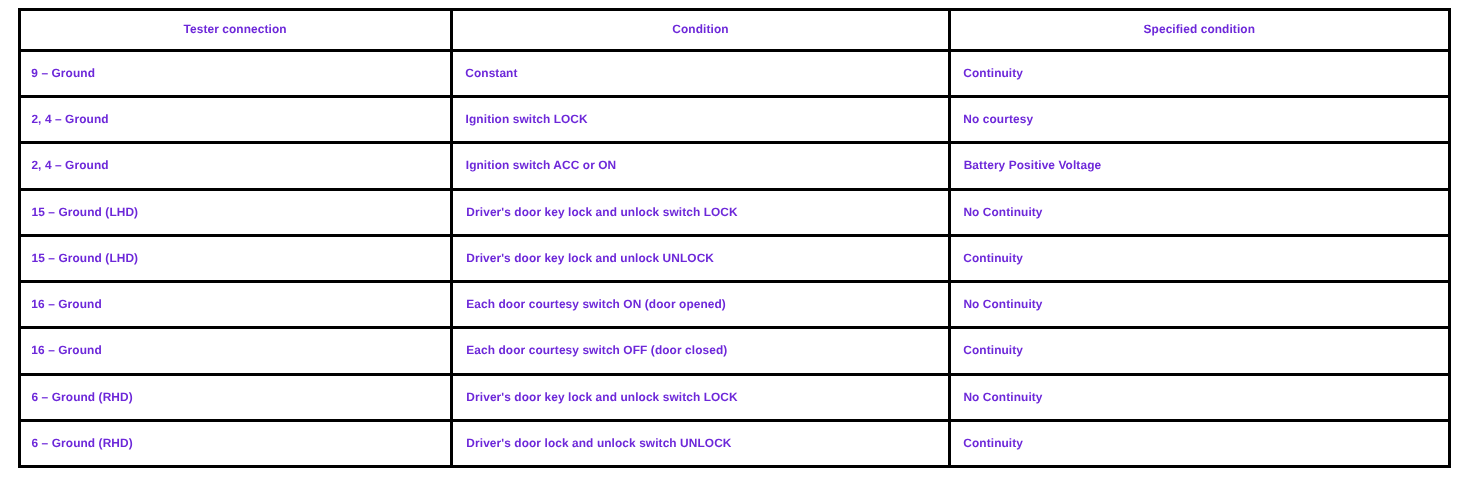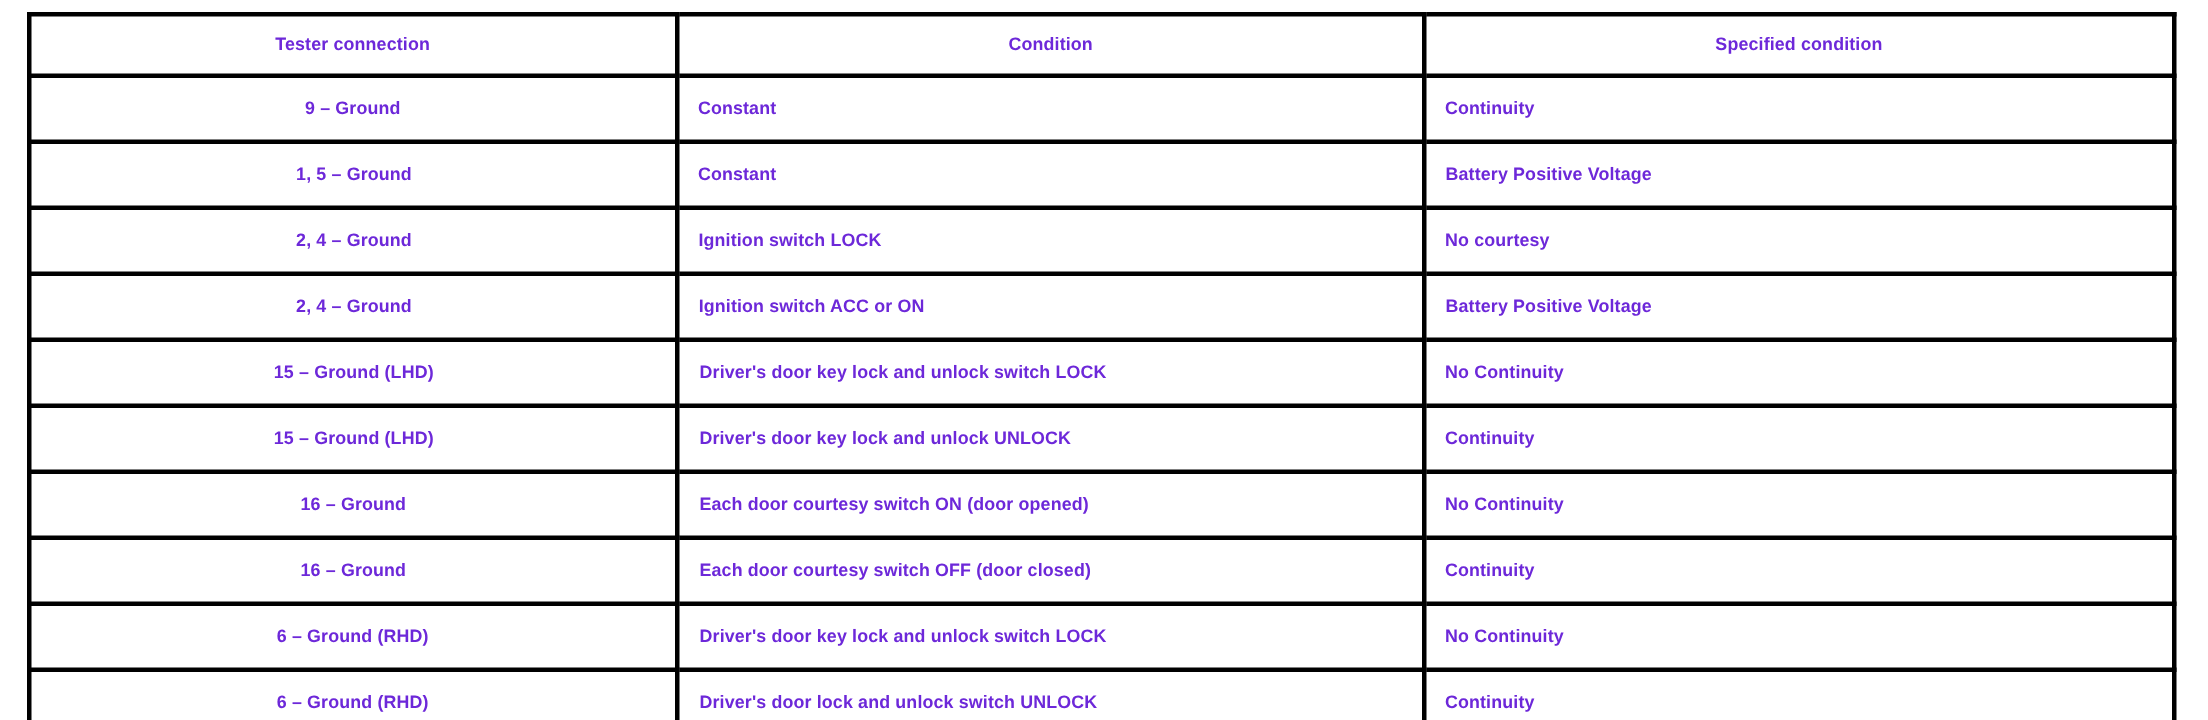--- a/index.html
+++ b/index.html
@@ -49,21 +49,20 @@
     overflow: hidden;
   }
   
   #spec-table thead th {
     text-align: center;
     height: 38px;
     font-weight: 600;
   }
   
   #spec-table tbody td.cell-tester {
-    text-align: center;
   }
   #spec-table tbody td.cell-condition,
   #spec-table tbody td.cell-spec {
     text-align: left;
     padding-left: 12px;
   }
   
   #spec-table th span,
   #spec-table td span {
     display: inline-block;
@@ -102,31 +101,20 @@
           <span>9 – Ground</span>
         </td>
         <td class="cell-condition">
           <span>Constant</span>
         </td>
         <td class="cell-spec">
           <span>Continuity</span>
         </td>
       </tr>
 
-      <tr>
-        <td class="cell-tester">
-          <span>1, 5 – Ground</span>
-        </td>
-        <td class="cell-condition">
-          <span>Constant</span>
-        </td>
-        <td class="cell-spec">
-          <span>Battery Positive Voltage</span>
-        </td>
-      </tr>
 
       <tr>
         <td class="cell-tester">
           <span>2, 4 – Ground</span>
         </td>
         <td class="cell-condition">
           <span>Ignition switch LOCK</span>
         </td>
         <td class="cell-spec">
           <span>No courtesy</span>

